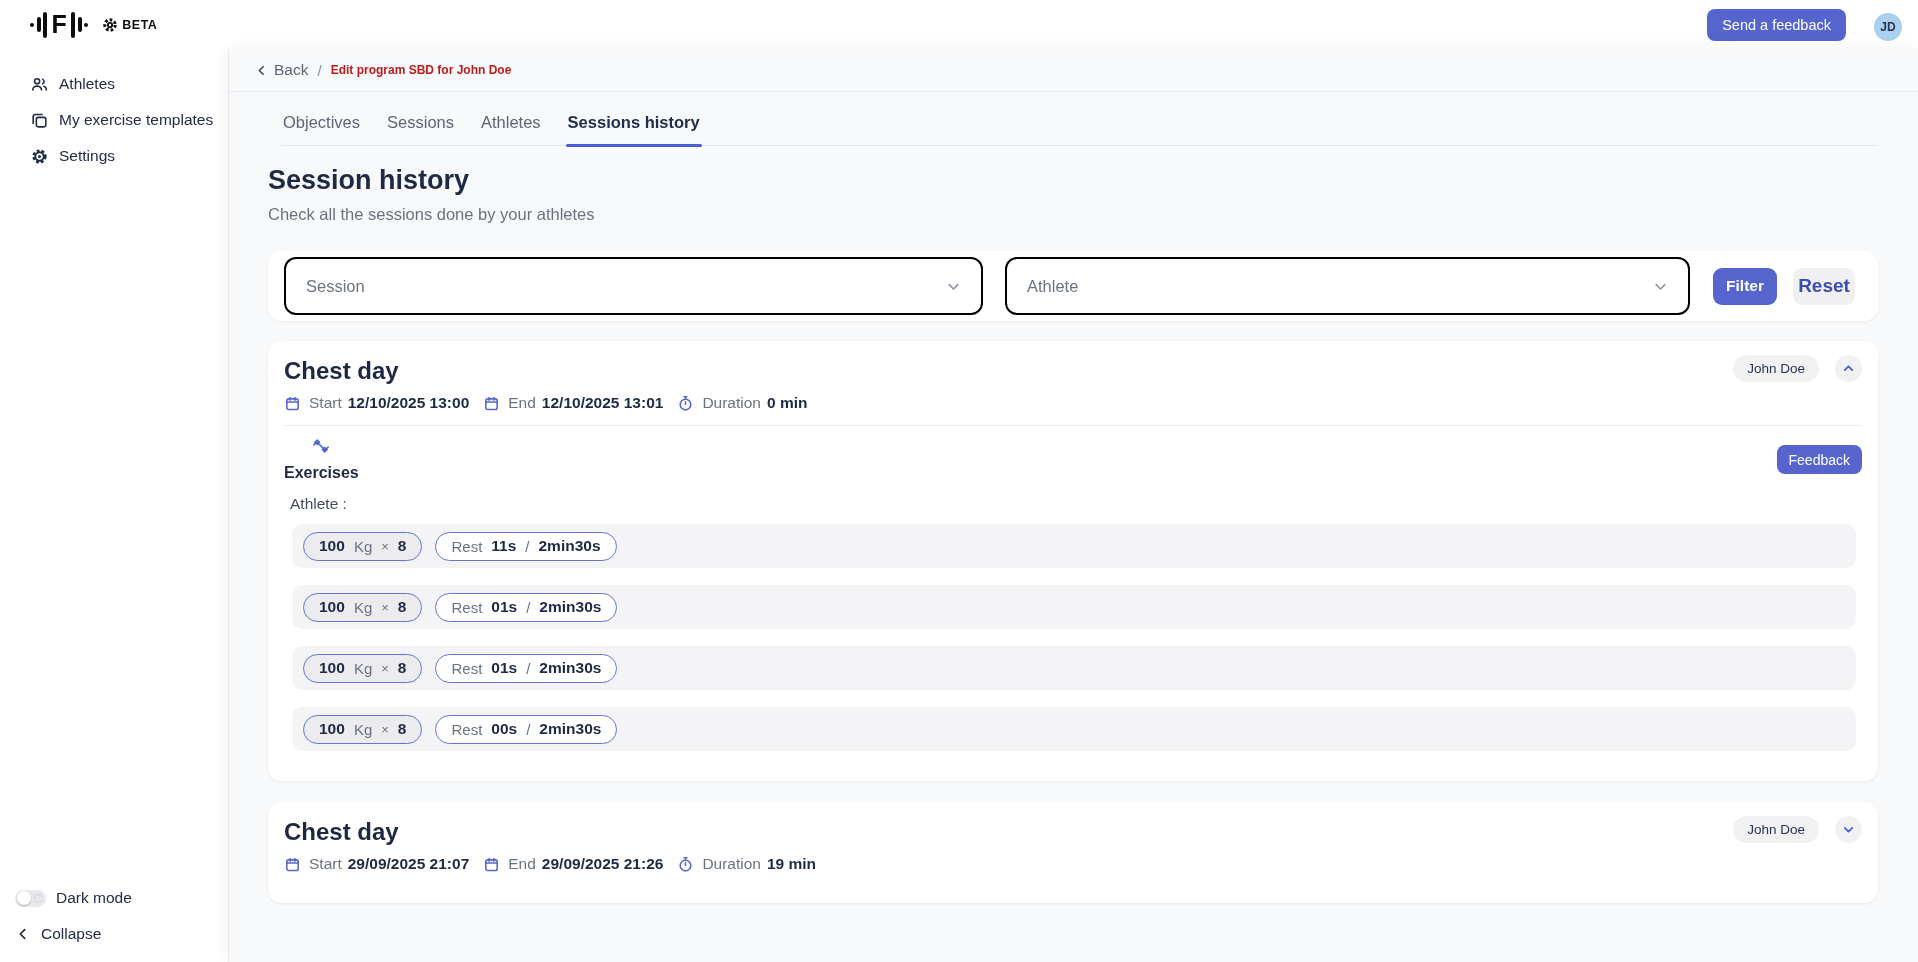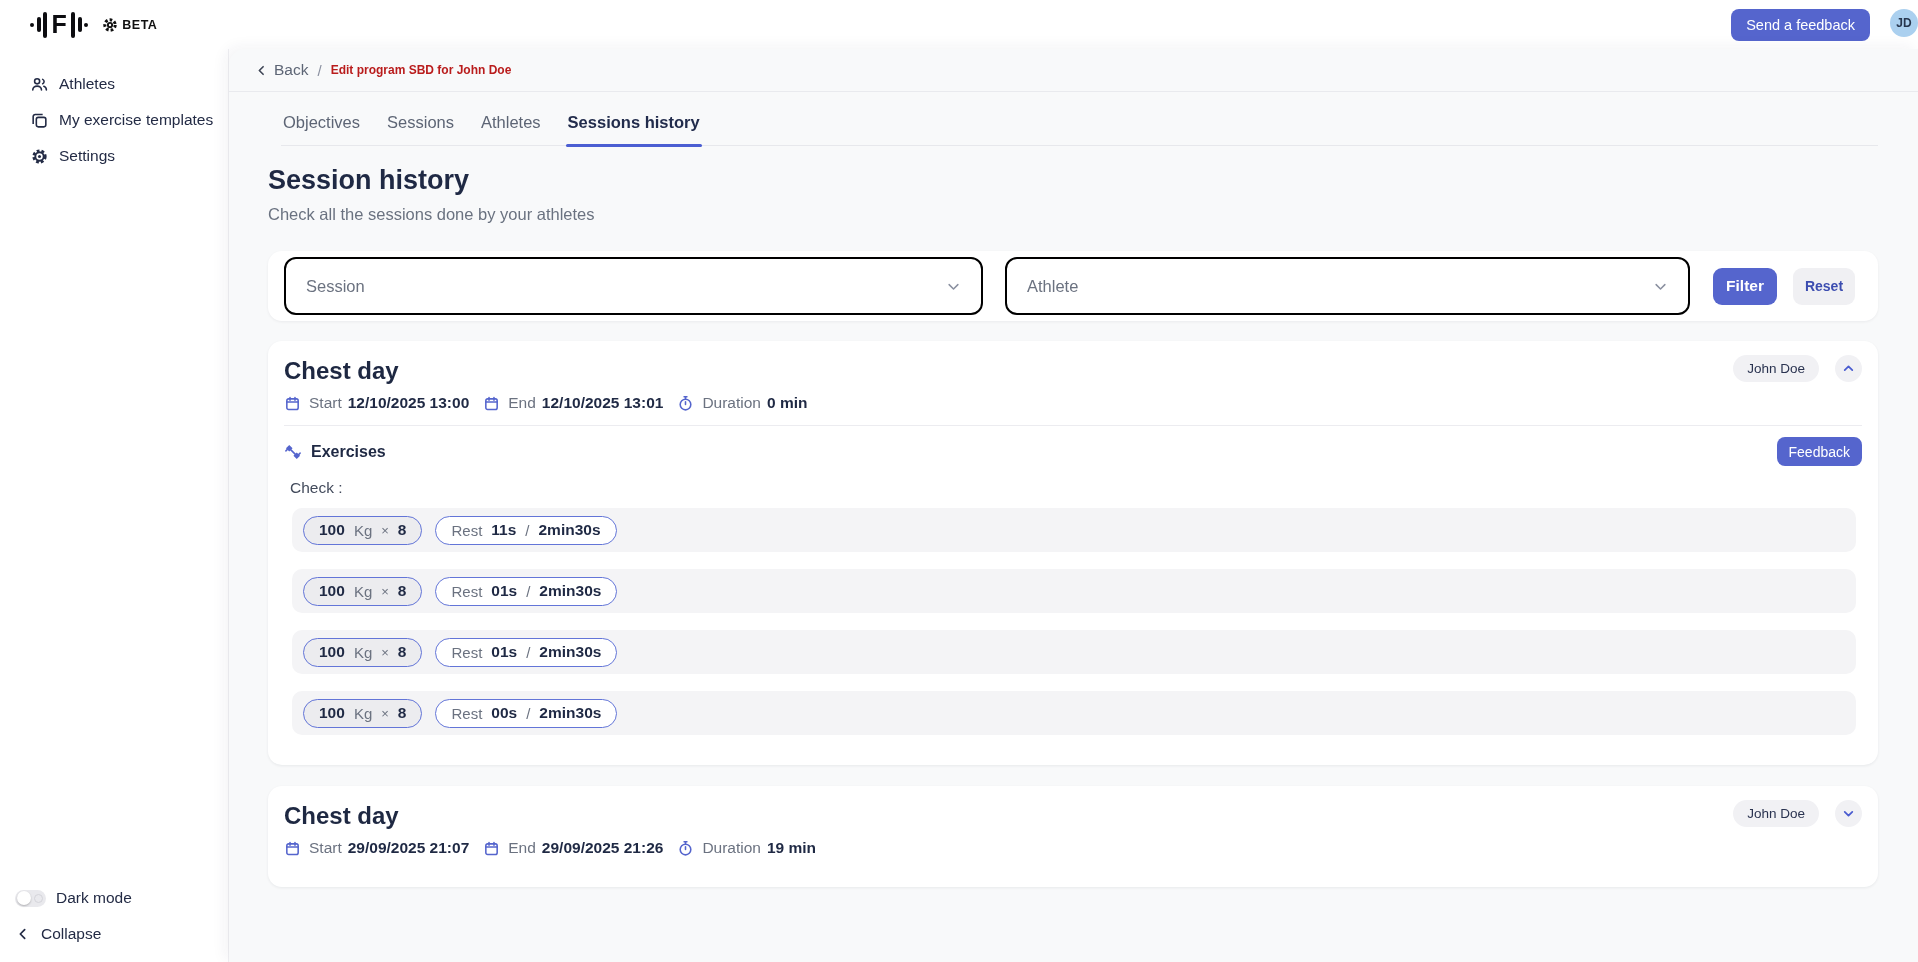--- a/index.html
+++ b/index.html
@@ -13,21 +13,21 @@
   }
   
   header { grid-area:1/1/2/3; background:#fff; display:flex; align-items:center; justify-content:space-between; }
   .brand-area { width:229px; display:flex; align-items:center; padding-left:30px; gap:14px; }
   .logo { display:flex; align-items:center; gap:2.5px; }
   .logo .dot { width:4px; height:4px; background:#0c0c10; border-radius:2px; }
   .logo .b1 { width:4px; height:15px; background:#0c0c10; border-radius:2px; }
   .logo .b2 { width:4px; height:26px; background:#0c0c10; border-radius:2px; }
   .logo .f  { font-size:25px; font-weight:800; color:#0c0c10; margin:0 2px; line-height:1; }
   .beta { display:flex; align-items:center; gap:4px; font-size:12.5px; font-weight:700; letter-spacing:.5px; color:#111; }
-  .header-right { display:flex; align-items:flex-start; gap:20px; padding-right:0; }
+  .header-right { display:flex; align-items:flex-end; gap:28px; padding-right:16px; }
   .btn-primary {
     background:#5565cd; color:#fff; border:none; border-radius:8px;
     font-family:inherit; font-size:14.5px; padding:8px 15px; cursor:pointer;
   }
   .avatar {
     width:28px; height:28px; border-radius:50%; background:#abd0ef;
     color:#27364e; font-size:12px; font-weight:700;
     display:grid; place-items:center;
   }
   
@@ -65,37 +65,37 @@
     height:70px; display:flex; align-items:center; padding:0 23px 0 16px;
   }
   .select {
     height:58px; border:2px solid #000000; border-radius:12px; background:#fff;
     display:flex; align-items:center; justify-content:space-between;
     padding:0 20px; color:#6b7280; font-size:16.5px; cursor:pointer;
   }
   .select.session { width:699px; }
   .select.athlete { width:685px; margin-left:22px; }
   .btn-filter { margin-left:23px; width:64px; height:37px; border:none; border-radius:9px; background:#5565cd; color:#fff; font-family:inherit; font-size:15.5px; font-weight:700; cursor:pointer; }
-  .btn-reset  { margin-left:16px; width:62px; height:37px; border:none; border-radius:9px; background:#f0f0f3; color:#3c4db0; font-family:inherit; font-size:14px; font-weight:700; cursor:pointer; }
+  .btn-reset  { margin-left:16px; width:62px; height:37px; border:none; border-radius:9px; background:#f0f0f3; color:#3c4db0; font-family:inherit; font-size:19px; font-weight:700; cursor:pointer; }
   h2 { margin-top:55px; font-size:27px; font-weight:800; color:#1f2944; }
   
   .card { margin-top:20px; background:#fff; border-radius:14px; box-shadow:0 1px 3px rgba(16,24,40,.07); padding:14px 16px 30px 16px; }
   .card-head { display:flex; align-items:flex-start; justify-content:space-between; }
   .card-title { font-size:24px; font-weight:800; color:#1e2842; padding-top:2px; }
   .card-controls { display:flex; align-items:center; gap:16px; }
   .pill-badge { background:#f1f1f4; border-radius:999px; padding:6px 14px; font-size:13.5px; color:#2a3350; }
   .circle-btn { width:27px; height:27px; border-radius:50%; background:#f1f1f4; border:none; display:grid; place-items:center; cursor:pointer; }
   .meta-row { margin-top:9px; display:flex; align-items:center; gap:14px; font-size:15.5px; }
   .meta-item { display:flex; align-items:center; gap:6px; }
   .meta-item svg { margin-right:2px; }
   .meta-label { color:#6b7280; }
   .meta-value { font-weight:700; color:#1f2944; }
   .card-divider { margin-top:13px; border-top:1px solid #ececf0; }
   .exercises-row { margin-top:11px; display:flex; align-items:center; justify-content:space-between; }
-  .exercises-left { display:flex; align-items:center; gap:9px; font-size:16px; font-weight:700; color:#1f2944; }
+  .exercises-left { display:flex; align-items:center; gap:9px; font-size:16px; font-weight:700; color:#1f2944;flex-direction:column; }
   .btn-feedback { height:29px; padding:0 12px; border:none; border-radius:8px; background:#5565cd; color:#fff; font-family:inherit; font-size:14px; cursor:pointer; }
   .exercise-name { margin:8px 0 0 6px; font-size:22.5px; font-weight:800; color:#1e2842; }
   .series-label { margin:13px 0 11px 6px; font-size:15.5px; color:#434b5c; }
   .series-row { margin:0 6px 17px 8px; height:44px; background:#f4f4f6; border-radius:10px; display:flex; align-items:center; gap:13px; padding-left:11px; }
   .series-row:last-child { margin-bottom:0; }
   .chip { height:29px; display:inline-flex; align-items:center; gap:9px; padding:0 15px; border:1px solid #6375d8; border-radius:999px; font-size:15px; }
   .chip.weight { background:#ececef; }
   .chip.rest { background:#fff; }
   .chip .strong { font-weight:700; color:#1f2944; font-size:15.5px; }
   .chip .dim { color:#6b7280; }
@@ -259,21 +259,21 @@
           <svg width="18" height="18" viewBox="0 0 24 24" fill="none" stroke="#5565cd" stroke-width="2" stroke-linecap="round">
             <path d="M6.5 6.5l11 11"></path>
               <path d="M4 7l3-3 3 3-3 3z" fill="#5565cd"></path>
               <path d="M14 17l3-3 3 3-3 3z" fill="#5565cd"></path>
               <path d="M2.5 10.5l2-2M19.5 15.5l2-2"></path>
           </svg>
           <span>Exercises</span>
         </div>
         <button class="btn-feedback">Feedback</button>
       </div>
-      <div class="series-label">Check :</div>
+      <div class="series-label">Athlete :</div>
 
       <div class="series-row">
         <span class="chip weight">
           <span class="strong">100</span>
           <span class="dim">Kg</span>
           <span class="x">×</span>
           <span class="strong">8</span>
         </span>
         <span class="chip rest">
           <span class="dim">Rest</span>

